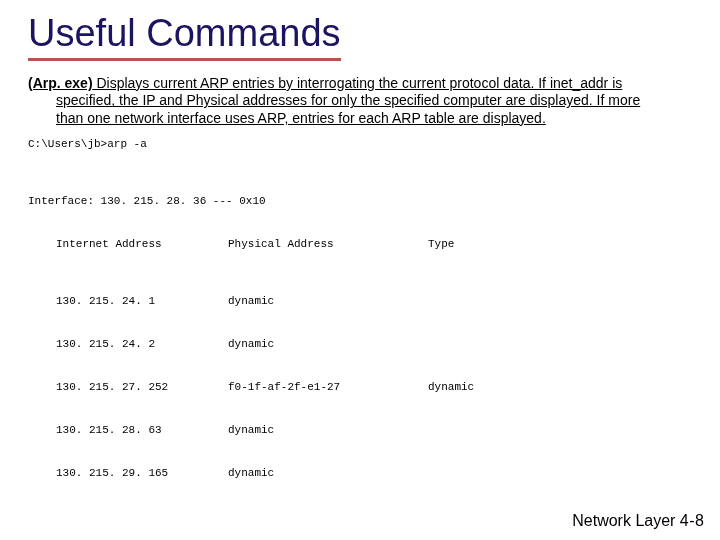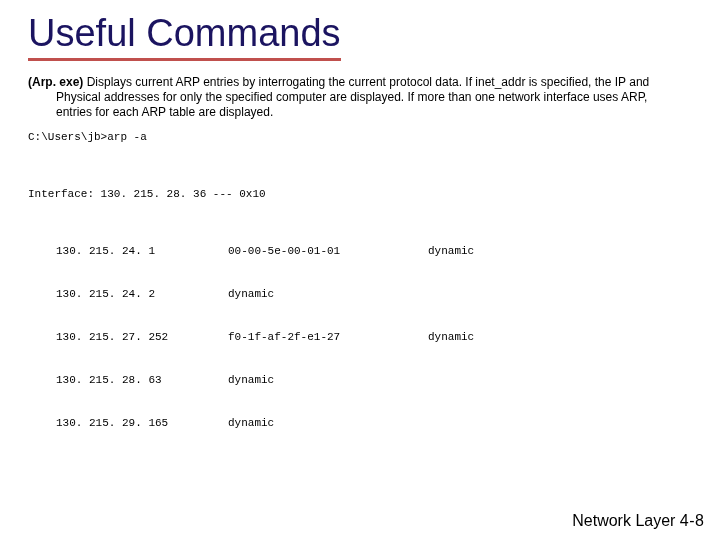--- a/index.html
+++ b/index.html
@@ -32,24 +32,25 @@
     margin: 0 0 4px 0;
     letter-spacing: 0px;
     padding-bottom: 2px;
   }
   .title-underline {
     width: 100%;
     border-bottom: 3px solid #c0504d;
     margin-top: -2px;
   }
   .desc {
-    font-size: 12px;
+    font-size: 14px;
     line-height: 1.25;
     margin: 14px 0 10px 0;
     max-width: 640px;
+    text-decoration: underline;
   }
   .desc .hang {
     display: block;
     padding-left: 28px;
     text-indent: -28px;
   }
   .bold { font-weight: 700; }
 
   .mono {
     font-family: "Courier New", Courier, monospace;
@@ -95,24 +96,28 @@
   </div>
 
   <div class="desc">
     <span class="hang"><span class="bold">(Arp. exe)</span><span> Displays current ARP entries by interrogating the current protocol data. If inet_addr is specified, the IP and Physical addresses for only the specified computer are displayed. If more than one network interface uses ARP, entries for each ARP table are displayed.</span></span>
   </div>
 
   <div class="mono cmd">C:\Users\jb&gt;arp -a</div>
 
   <div class="mono arp-block">
     <span class="arp-head">Interface: 130. 215. 28. 36 --- 0x10</span>
+    <div class="arp-row">
+      <span class="col-ip">Internet Address</span>
+      <span class="col-mac">Physical Address</span>
+      <span class="col-type">Type</span>
+    </div>
 
     <div class="arp-row">
       <span class="col-ip">130. 215. 24. 1</span>
-      <span class="col-mac">00-00-5e-00-01-01</span>
       <span class="col-type">dynamic</span>
     </div>
     <div class="arp-row">
       <span class="col-ip">130. 215. 24. 2</span>
       <span class="col-type">dynamic</span>
     </div>
     <div class="arp-row">
       <span class="col-ip">130. 215. 27. 252</span>
       <span class="col-mac">f0-1f-af-2f-e1-27</span>
       <span class="col-type">dynamic</span>

